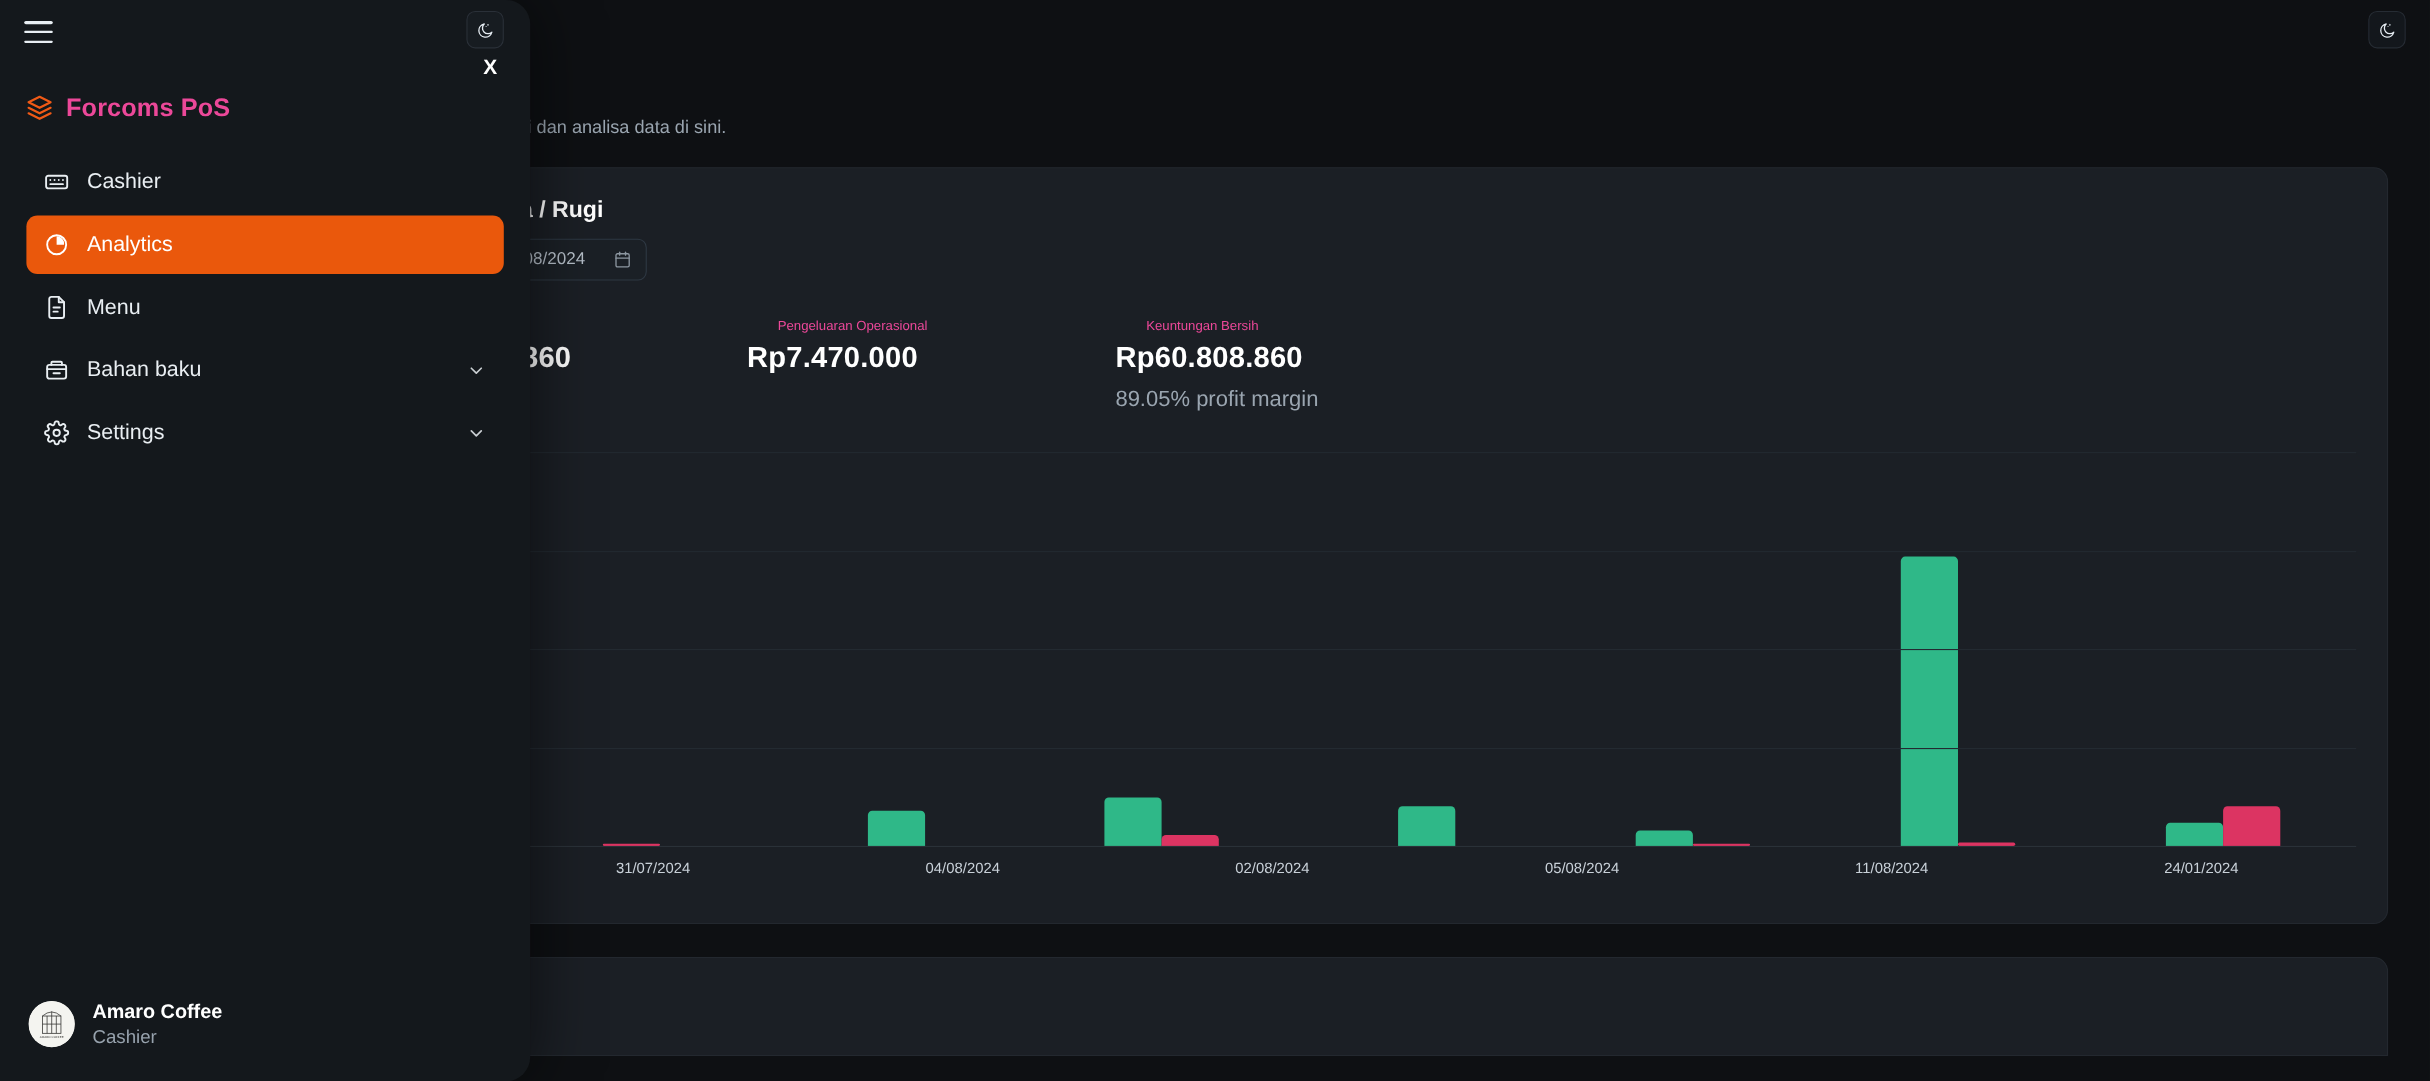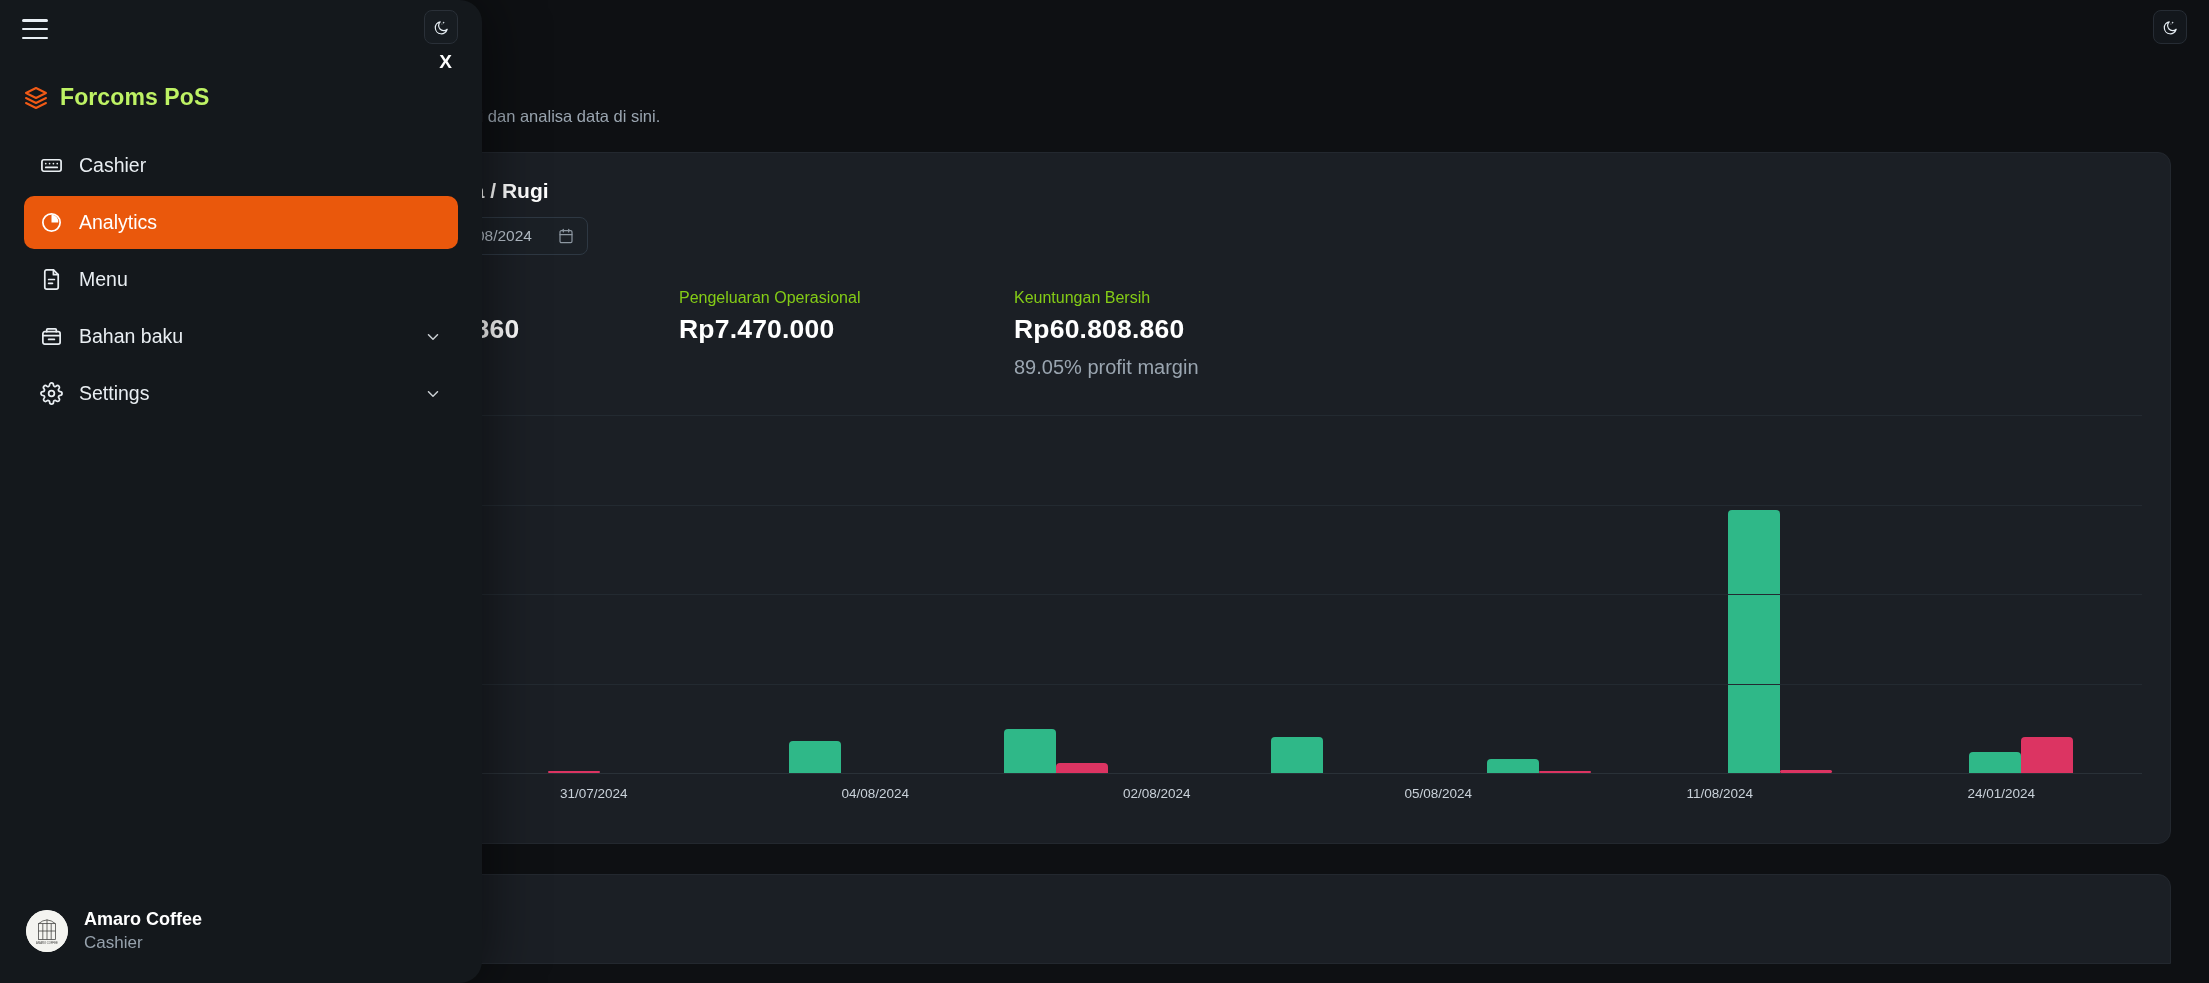--- a/index.html
+++ b/index.html
@@ -30,21 +30,21 @@
     display: flex; flex-direction: column;
     padding: 0;
     position: relative;
   }
   .sidebar-brand {
     display: flex; align-items: center; gap: 11px;
     padding: 42px 22px 0 22px;
     height: 76px;
   }
   .brand-text {
-    color: #bef264; font-size: 21px; font-weight: 700; letter-spacing: .1px;
+    color: #ec4899; font-size: 21px; font-weight: 700; letter-spacing: .1px;
   }
   .brand-icon { width: 22px; height: 22px; display: block; flex: 0 0 22px; }
 
   .sidebar-nav { margin-top: 28px; padding: 0 18px; display: flex; flex-direction: column; gap: 4px; }
   .nav-item {
     display: flex; align-items: center; gap: 14px;
     height: 48px; padding: 0 14px;
     border-radius: 9px;
     color: #e9eef2; font-size: 17.5px;
     cursor: pointer;
@@ -104,21 +104,21 @@
     border-radius: 8px;
     height: 38px; padding: 0 13px;
     cursor: pointer;
   }
   .daterange-text { color: #b6bfc9; font-size: 15.5px; }
 
   
   .kpi-row { display: flex; margin-top: 34px; }
   .kpi { flex: 0 0 330px; }
   .kpi:nth-child(2) { flex: 0 0 335px; }
-  .kpi-label { color: #84cc16; font-size: 16px; }
+  .kpi-label { color: #ec4899; font-size: 12px; margin-left: 28px; }
   .kpi-value { color: #ffffff; font-size: 26.5px; font-weight: 700; margin-top: 7px; letter-spacing: .2px; }
   .kpi-note { color: #9aa5b0; font-size: 20px; margin-top: 11px; }
 
   
   .chart-wrap { position: relative; margin-top: 36px; height: 400px; }
   .chart-area { position: absolute; left: 0; right: 0; top: 0; bottom: 42px; }
   .ylabels { position: absolute; left: 0; top: 0; bottom: 0; width: 100px; }
   .ylab {
     position: absolute; right: 8px; transform: translateY(-50%);
     color: #c9d1d9; font-size: 13.5px; white-space: nowrap;

